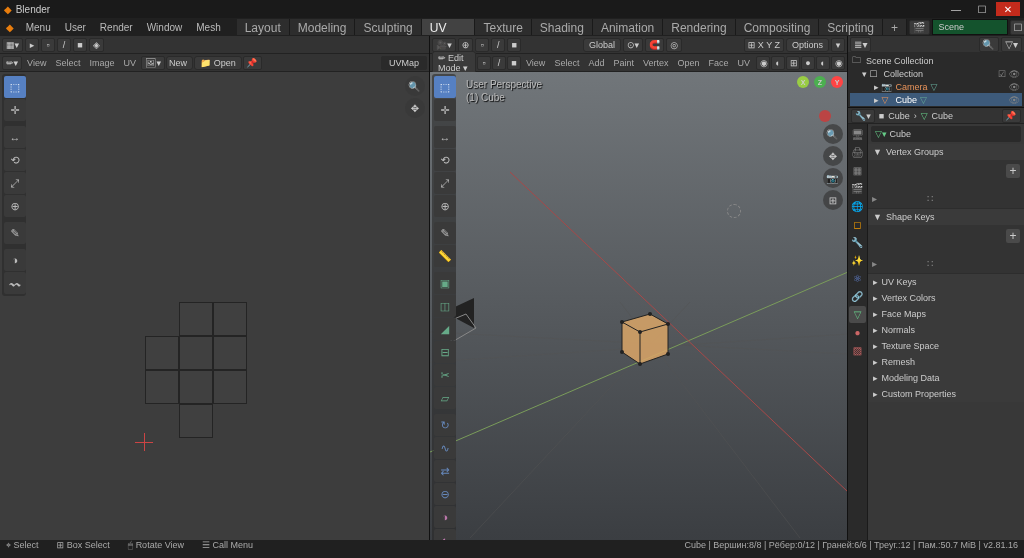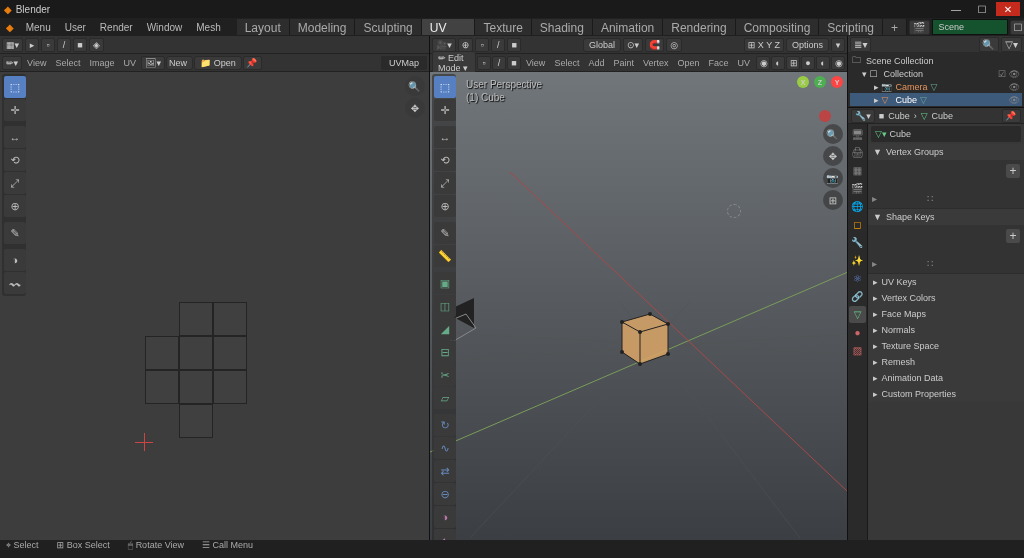--- a/index.html
+++ b/index.html
@@ -404,31 +404,32 @@
         <div class="panel-header">
             <span>▸</span>
             <span>Texture Space</span>
           </div>
         <div class="panel-header">
             <span>▸</span>
             <span>Remesh</span>
           </div>
         <div class="panel-header">
             <span>▸</span>
-            <span>Animation Data</span>
+            <span>Modeling Data</span>
           </div>
         <div class="panel-header">
             <span>▸</span>
             <span>Custom Properties</span>
           </div>
       </div>
     </div>
   </div>
 </div>
 
 <div class="statusbar">
   <div class="sb-left">
     <span><span>⌖</span> <span>Select</span></span>
     <span><span>⊞</span> <span>Box Select</span></span>
     <span><span>🖱</span> <span>Rotate View</span></span>
     <span><span>☰</span> <span>Call Menu</span></span>
   </div>
+  <div class="sb-right">Cube | Вершин:8/8 | Рёбер:0/12 | Граней:6/6 | Треуг.:12 | Пам.:50.7 MiB | v2.81.16</div>
 </div>
 
 </body></html>

